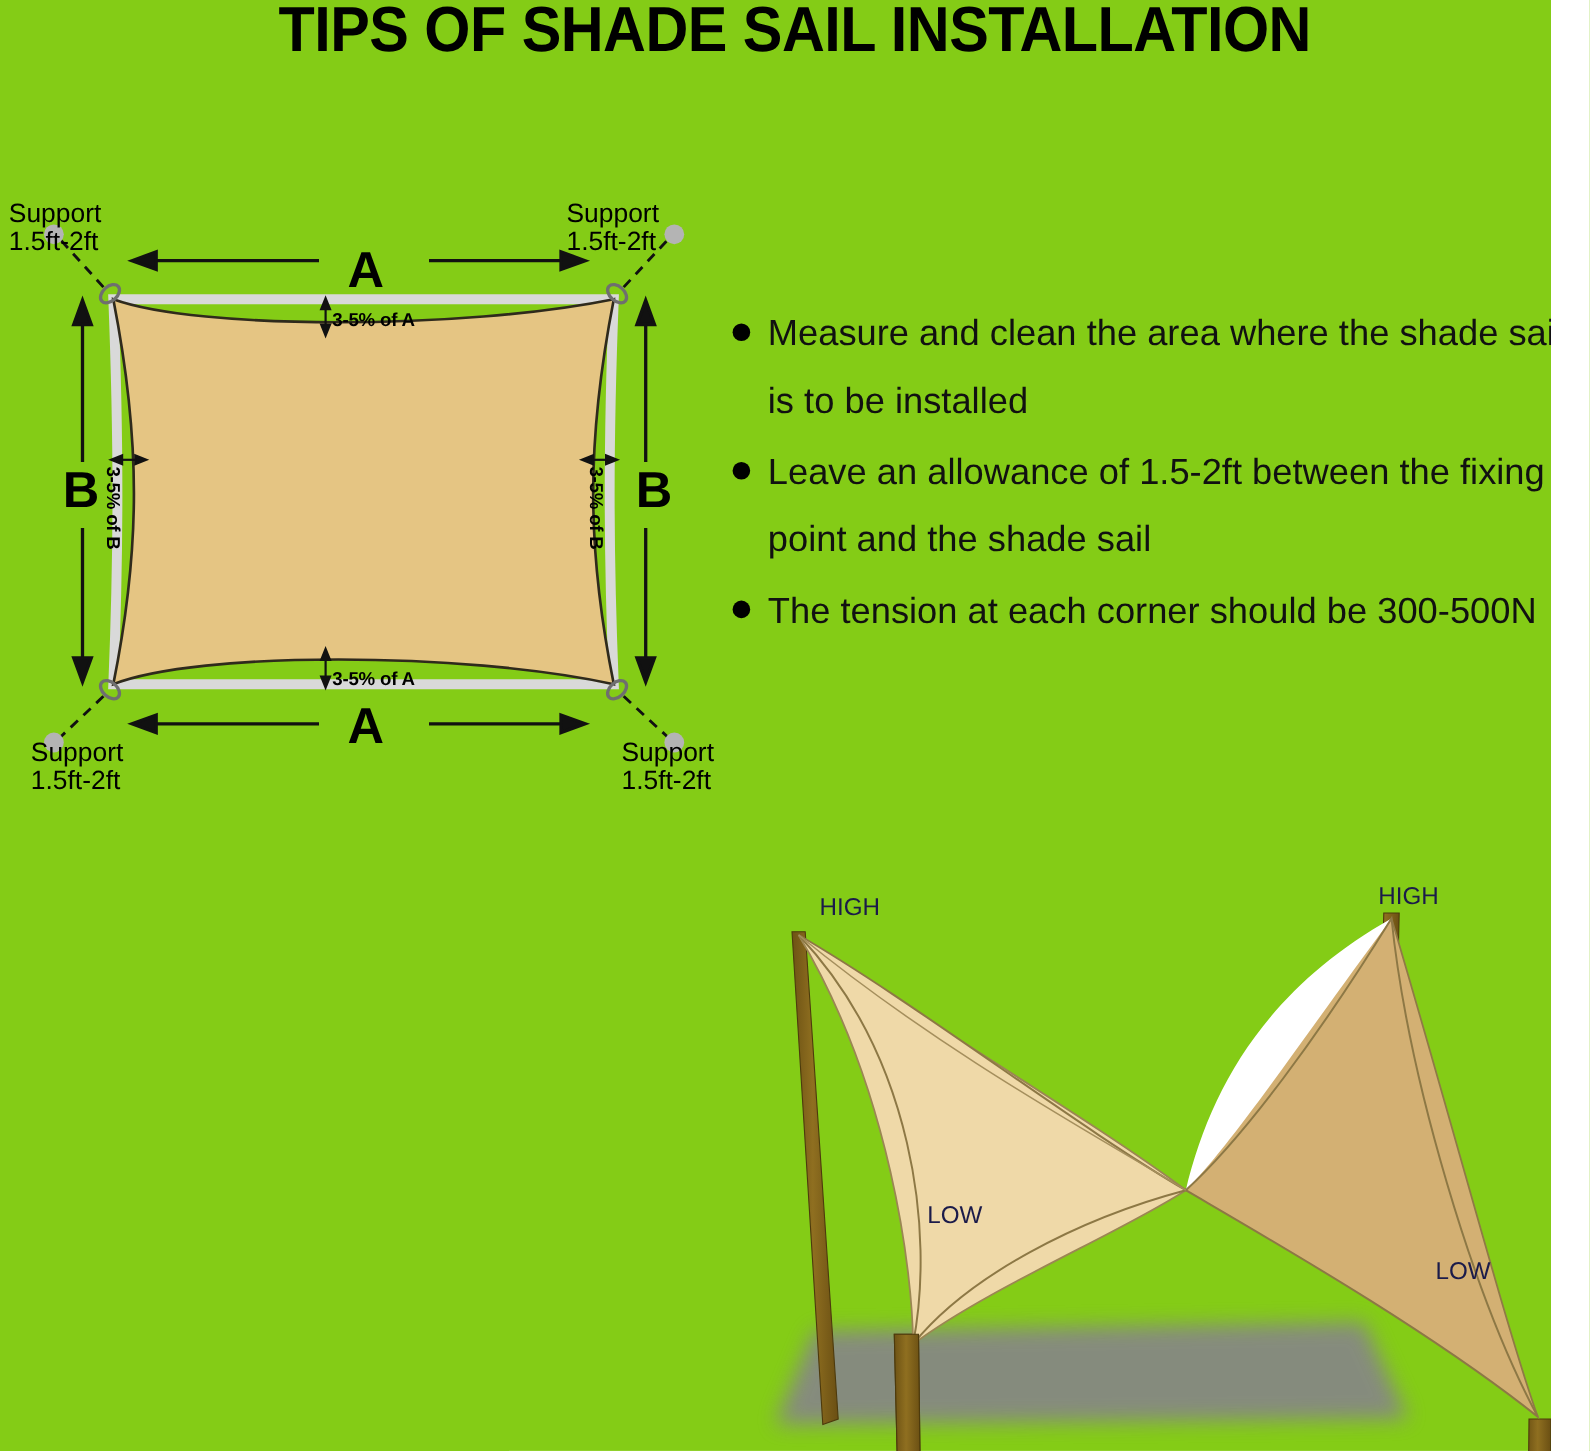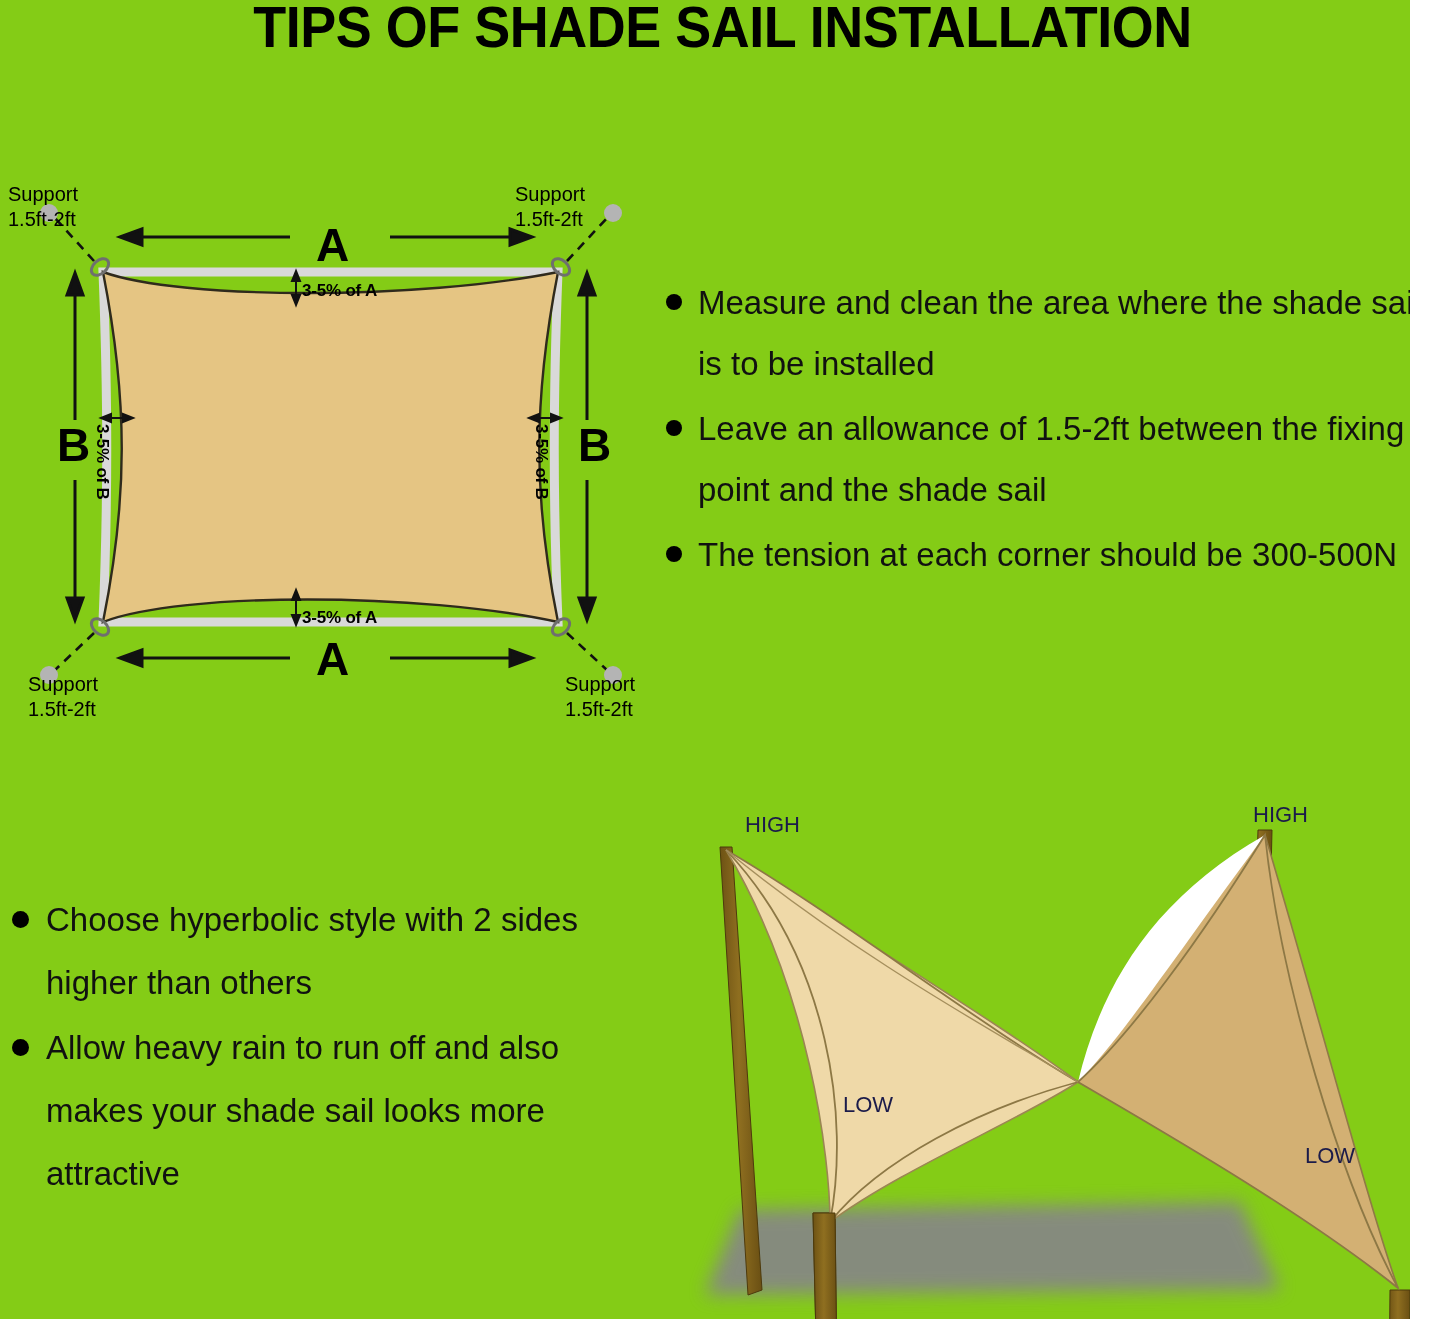--- a/index.html
+++ b/index.html
@@ -98,21 +98,21 @@
   }
 
   
   .dtext {
     position: absolute;
     font-family: "Liberation Sans", sans-serif;
     color: #000000;
     white-space: nowrap;
   }
   .support-label {
-    font-size: 20px;
+    font-size: 24px;
     font-weight: normal;
     line-height: 25px;
     text-align: center;
     width: 120px;
   }
   .dim-letter {
     font-size: 46px;
     font-weight: bold;
     line-height: 46px;
   }
@@ -259,24 +259,20 @@
   <div class="dtext pct-label pct-rot" style="left:112px; top:424px;">3-5% of B</div>
 
   <div class="dtext pct-label pct-rot" style="left:551px; top:424px;">3-5% of B</div>
 
   <ul class="bullet-list" id="tips-right">
     <li>Measure and clean the area where the shade sail is to be installed</li>
     <li>Leave an allowance of 1.5-2ft between the fixing point and the shade sail</li>
     <li>The tension at each corner should be 300-500N</li>
   </ul>
 
-  <ul class="bullet-list" id="tips-bottom">
-    <li>Choose hyperbolic style with 2 sides higher than others</li>
-    <li>Allow heavy rain to run off and also makes your shade sail looks more attractive</li>
-  </ul>
 
   <svg class="svgblock" style="left:680px; top:790px;" width="765" height="529" viewBox="0 0 765 529">
 
     <defs>
       <filter id="shadowBlur" x="-25%" y="-60%" width="150%" height="220%">
         <feGaussianBlur stdDeviation="9"></feGaussianBlur>
       </filter>
       <linearGradient id="postGrad" x1="0" y1="0" x2="1" y2="0">
         <stop offset="0%" stop-color="#6d5214"></stop>
         <stop offset="45%" stop-color="#8f6f20"></stop>

